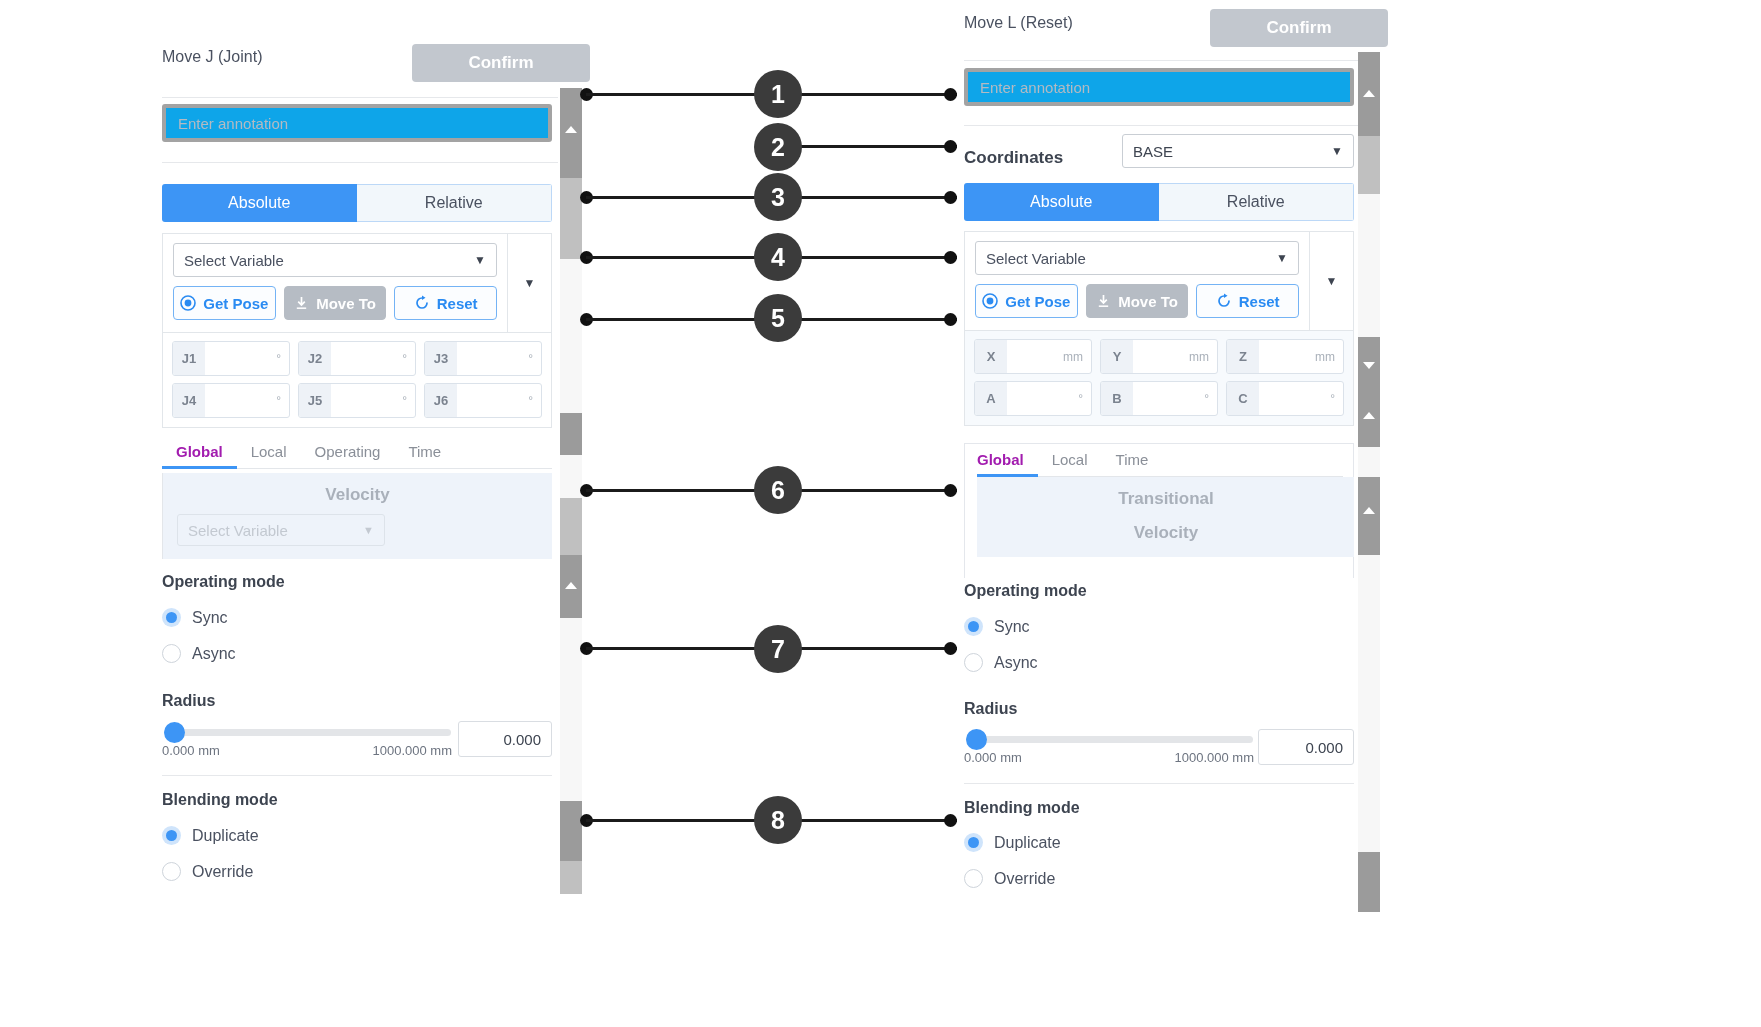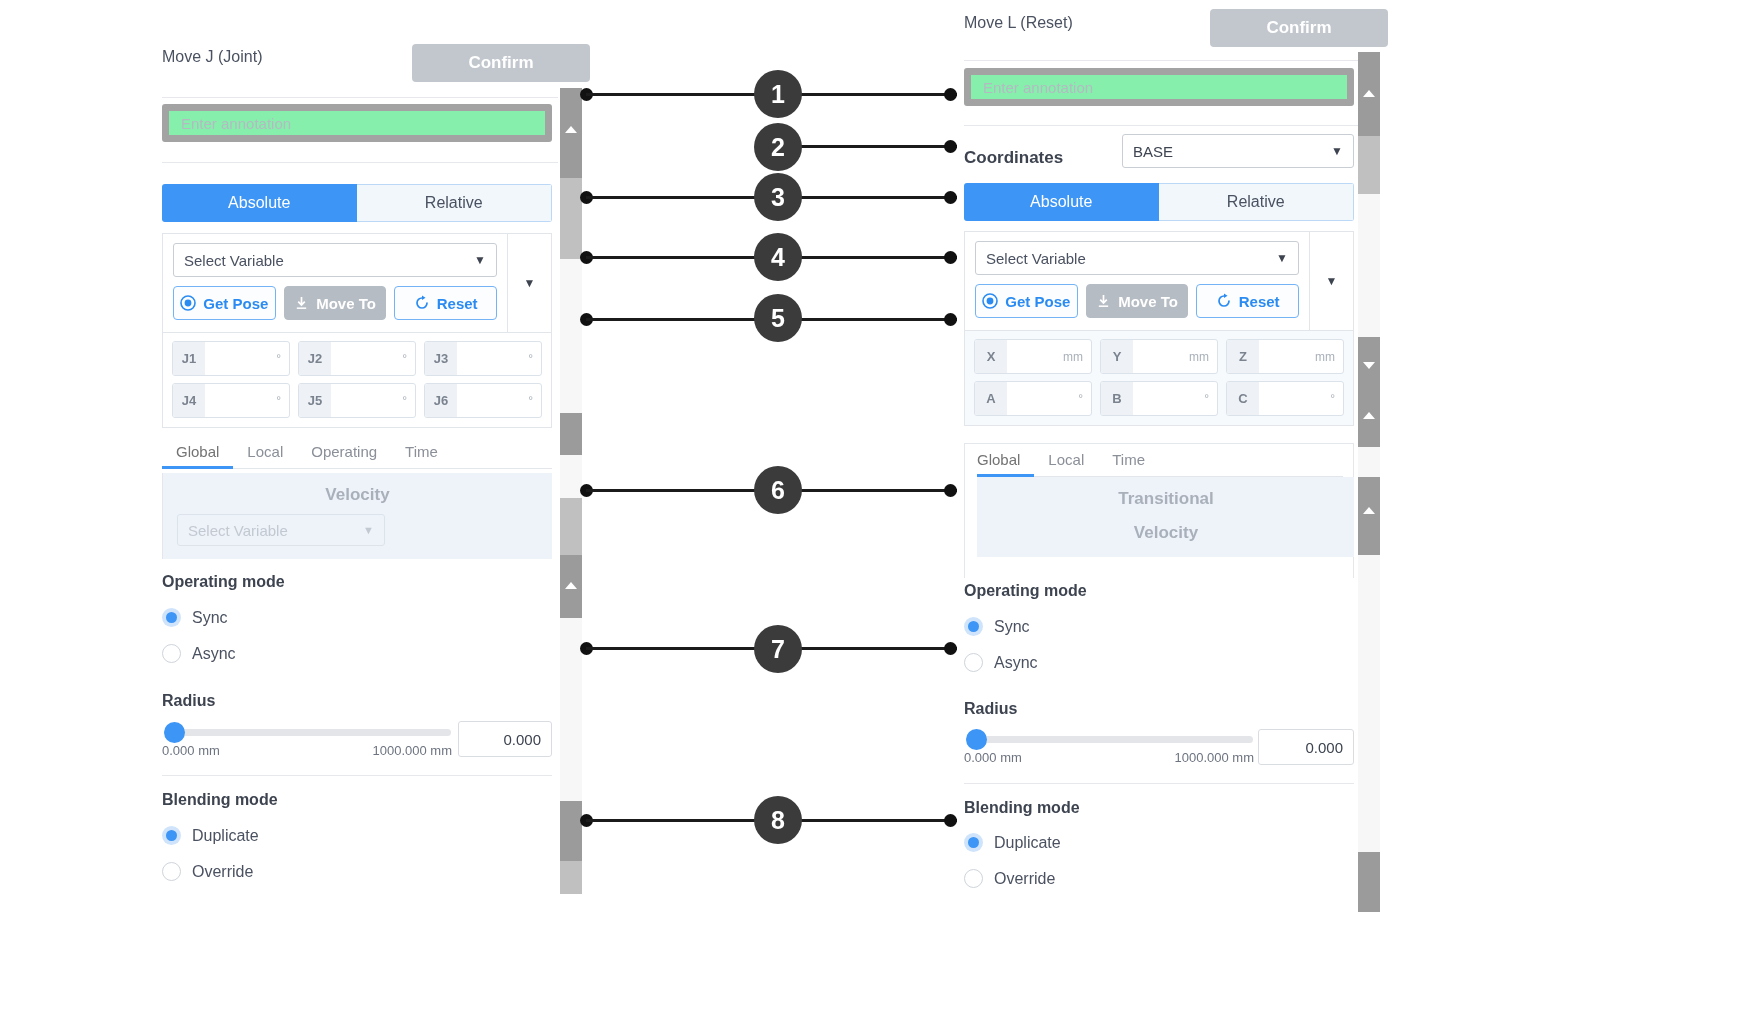--- a/index.html
+++ b/index.html
@@ -19,23 +19,23 @@
   .confirm-btn {
     background:#c2c7ce; color:#ffffff; border:none;
     font-size:17px; font-weight:bold;
     border-radius:4px; height:38px; width:178px;
     display:flex; align-items:center; justify-content:center;
     cursor:pointer;
   }
   .hr { height:1px; background:#e6e8eb; width:100%; }
 
   .annot-input {
-    width:100%; height:38px; border:7px solid #a3a3a3; border-radius:3px;
+    width:100%; height:38px; border:4px solid #a3a3a3; border-radius:3px;
     padding:0 12px; font-size:15px; color:#3d4450;
-    font-family:"Liberation Sans", sans-serif; background:#86efac;
+    font-family:"Liberation Sans", sans-serif; background:#0ea5e9;
   }
   .annot-input::placeholder { color:#b4bac2; }
 
   
   .seg { display:flex; width:100%; height:38px; border-radius:3px; overflow:hidden; }
   .seg > div {
     flex:1; display:flex; align-items:center; justify-content:center;
     font-size:16px; cursor:pointer;
   }
   .seg .on  { background:#3d95f5; color:#fff; }
@@ -83,21 +83,21 @@
   .fcell .unit {
     font-size:12px; color:#aab1ba; padding-right:8px;
   }
 
   
   .tabs { display:flex; border-bottom:1px solid #e3e6ea; }
   .tab {
     font-size:15px; color:#8a8f98; padding:7px 14px 8px 14px; cursor:pointer;
     position:relative;
   }
-  .tab.active { color:#737373; font-weight:normal; }
+  .tab.active { color:#a21caf; font-weight:bold; }
   .tab.active:after {
     content:""; position:absolute; left:0; right:0; bottom:-1px;
     height:3px; background:#3d95f5;
   }
 
   .velbox { background:#eef3fa; padding:12px 14px 14px 14px; }
   .velbox .vlabel { font-size:17px; font-weight:bold; color:#a9b0ba; margin-bottom:9px;text-align:center; }
   .vselect {
     width:208px; height:32px; border:1px solid #dde3ea; border-radius:3px;
     background:#eef3fa; display:flex; align-items:center; padding:0 10px;

